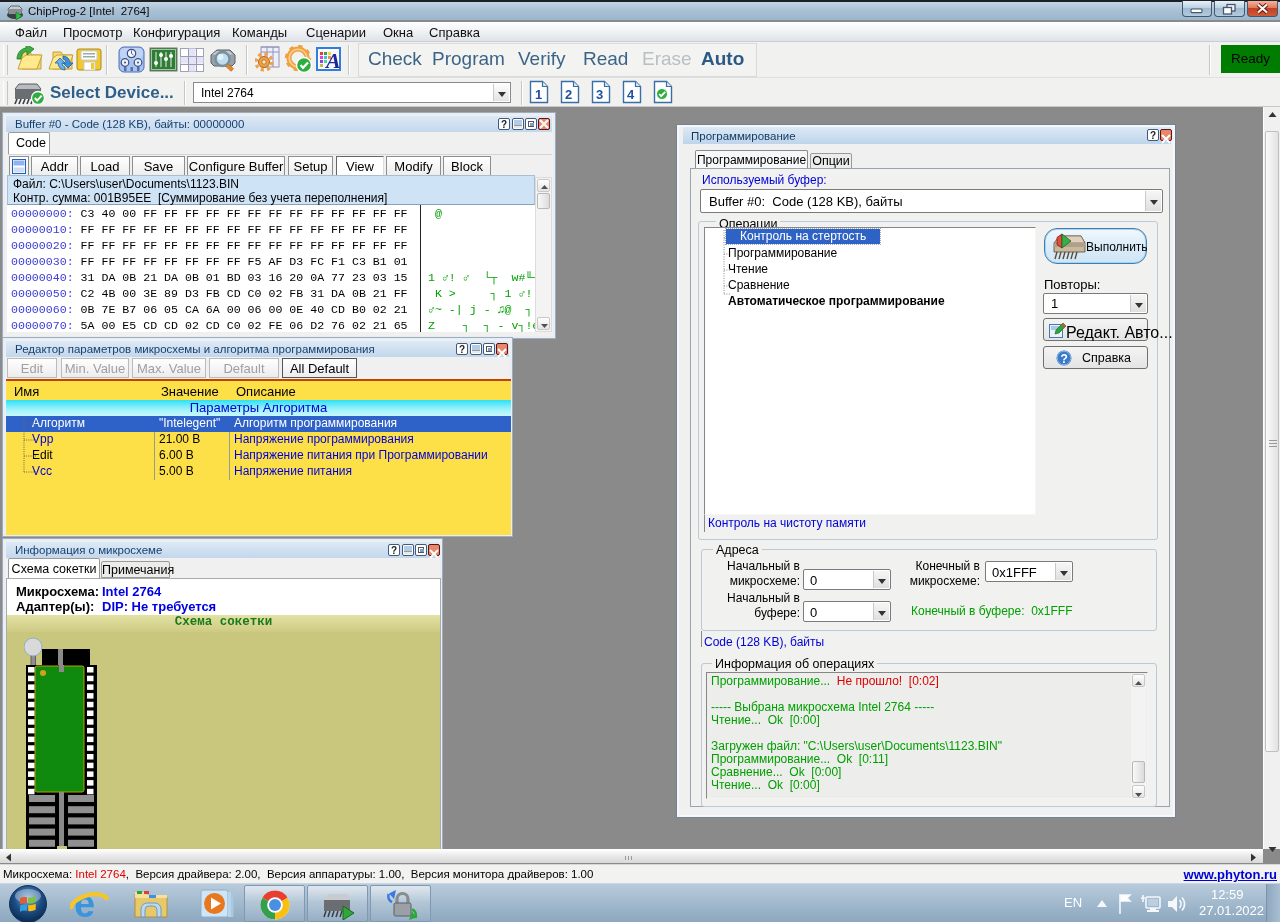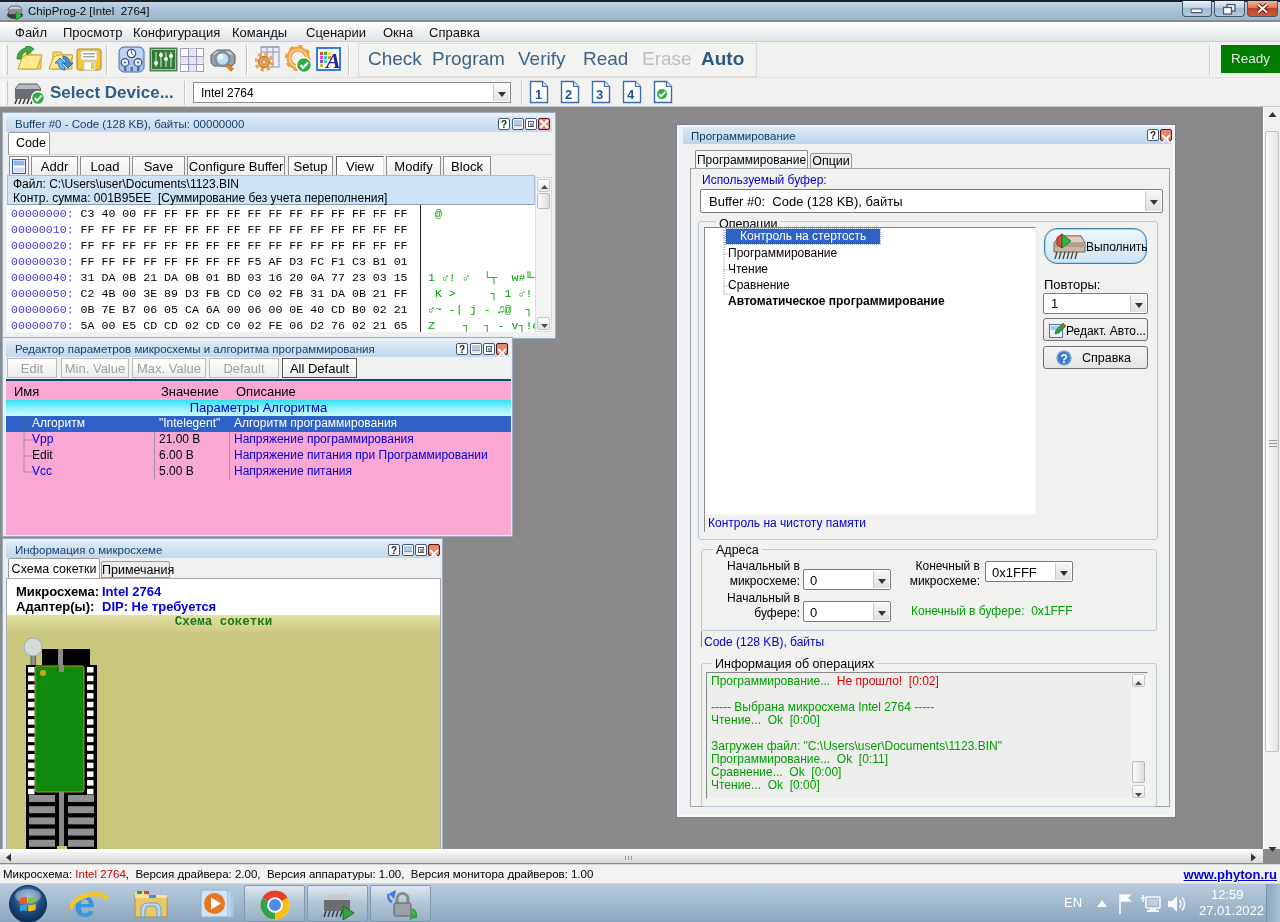--- a/index.html
+++ b/index.html
@@ -165,21 +165,21 @@
 </svg>
 <div class="a tsep" style="left:348px;top:45px;height:30px"></div>
 <div class="a" style="left:358px;top:43px;width:399px;height:34px;border:1px solid #dadada;background:#f3f3f2"></div>
 <div class="a cword" style="left:368px">Check</div>
 <div class="a cword" style="left:432px">Program</div>
 <div class="a cword" style="left:518px">Verify</div>
 <div class="a cword" style="left:583px">Read</div>
 <div class="a cword" style="left:642px;color:#b9bfc4">Erase</div>
 <div class="a cword" style="left:701px;font-weight:bold;color:#2d5a85">Auto</div>
 <div class="a tsep" style="left:1209px;top:45px;height:30px"></div>
-<div class="a" style="left:1221px;top:45px;width:59px;height:28px;background:#007d00;color:#e5e5e5;font-size:13.5px;text-align:center;line-height:28px">Ready</div>
+<div class="a" style="left:1221px;top:45px;width:59px;height:28px;background:#007d00;color:#000000;font-size:13.5px;text-align:center;line-height:28px">Ready</div>
 <div class="a" id="toolbar2"></div>
 <div class="a grip" style="left:3px;top:81px;height:24px"></div>
 <svg class="a" style="left:13px;top:80px" width="34" height="26">
   <rect x="2" y="9" width="26" height="10" fill="#6a6e72"></rect>
   <path d="M2 9 l4 -5 h18 l4 5 z" fill="#b8bcc0"></path>
   <path d="M2 9 l4 -5 h18 l4 5" fill="none" stroke="#3a3e42" stroke-width="0.8"></path>
   <g stroke="#3a3e42" stroke-width="1.6">
       <line x1="4" y1="19" x2="2" y2="24"></line>
       <line x1="8" y1="19" x2="6" y2="24"></line>
       <line x1="12" y1="19" x2="10" y2="24"></line>
@@ -316,21 +316,21 @@
       </div>
     </div>
   <div class="a mbtn x" style="left:493px;top:5px;background:#e8876a"><svg width="10" height="10">
         <path d="M1 1 L9 9 M9 1 L1 9" stroke="#fff" stroke-width="2"></path>
       </svg></div>
   <div class="a btn3d" style="left:4px;top:20px;width:50px;height:20px;font-size:13px;line-height:19px;color:#9f9f9f;border-color:#bbb">Edit</div>
   <div class="a btn3d" style="left:58px;top:20px;width:68px;height:20px;font-size:13px;line-height:19px;color:#9f9f9f;border-color:#bbb">Min. Value</div>
   <div class="a btn3d" style="left:129px;top:20px;width:74px;height:20px;font-size:13px;line-height:19px;color:#9f9f9f;border-color:#bbb">Max. Value</div>
   <div class="a btn3d" style="left:206px;top:20px;width:70px;height:20px;font-size:13px;line-height:19px;color:#9f9f9f;border-color:#bbb">Default</div>
   <div class="a btn3d" style="left:279px;top:20px;width:75px;height:20px;font-size:13px;line-height:19px;border-color:#555">All Default</div>
-  <div class="a" style="left:3px;top:41px;width:505px;height:156px;background:#f9a8d4;border-top:2px solid #0c4a6e">
+  <div class="a" style="left:3px;top:41px;width:505px;height:156px;background:#fde047;border-top:2px solid #c2410c">
     <div class="a" style="left:8px;top:3px;font-size:13px">Имя</div>
     <div class="a" style="left:155px;top:3px;font-size:13px">Значение</div>
     <div class="a" style="left:230px;top:3px;font-size:13px">Описание</div>
     <div class="a" style="left:0;top:19px;width:505px;height:16px;background:linear-gradient(#2ee1f5,#9ff2fb 60%,#c8f8fd);text-align:center;font-size:13px;color:#0000d8">Параметры Алгоритма</div>
     <div class="a" style="left:148px;top:35px;width:1px;height:64px;background:#999"></div>
     <div class="a" style="left:223px;top:35px;width:1px;height:64px;background:#999"></div>
     <div class="a" style="left:0px;top:35px;width:505px;height:16px;background:#2f62c8;color:#fff;font-size:12px">
       <span class="a" style="left:26px">Алгоритм</span>
         <span class="a" style="left:153px">"Intelegent"</span>
         <span class="a" style="left:228px">Алгоритм программирования</span>
@@ -496,21 +496,21 @@
     <div class="a" style="left:7px;top:2px;font-size:13px">1</div>
     <div class="cbarrow"></div>
   </div>
   <div class="a btn3d" style="left:366px;top:193px;width:105px;height:23px;border-radius:3px;border-color:#707070;background:linear-gradient(#f4f4f4,#e4e4e4)">
     <svg class="a" style="left:5px;top:3px" width="17" height="17">
       <rect x="0.5" y="2.5" width="13" height="13" fill="#e8f0fa" stroke="#4a7ab0"></rect>
       <rect x="2" y="4" width="10" height="4" fill="#a8c8e8"></rect>
       <path d="M14 1 l3 3 l-7 7 l-4 1 l1 -4 z" fill="#30a040" stroke="#1a7a28" stroke-width="0.7"></path>
       <path d="M13 2 l3 3" stroke="#e05030" stroke-width="2"></path>
     </svg>
-    <div class="a" style="left:22px;top:5px;font-size:12px;white-space:nowrap">Редакт. Авто...</div>
+    <div class="a" style="left:22px;top:5px;font-size:16px;white-space:nowrap">Редакт. Авто...</div>
   </div>
   <div class="a btn3d" style="left:366px;top:221px;width:105px;height:23px;border-radius:3px;border-color:#707070;background:linear-gradient(#f4f4f4,#e4e4e4)">
     <svg class="a" style="left:12px;top:3px" width="17" height="17">
         <circle cx="8" cy="8" r="7.5" fill="#3a7ac8"></circle>
         <circle cx="8" cy="8" r="6.8" fill="none" stroke="#88b4e8" stroke-width="1"></circle>
         <text x="4.6" y="12.5" font-size="12" font-weight="bold" fill="#fff" font-family="Liberation Sans">?</text>
       </svg>
     <div class="a" style="left:38px;top:4px;font-size:12.5px;white-space:nowrap">Справка</div>
   </div>
 

